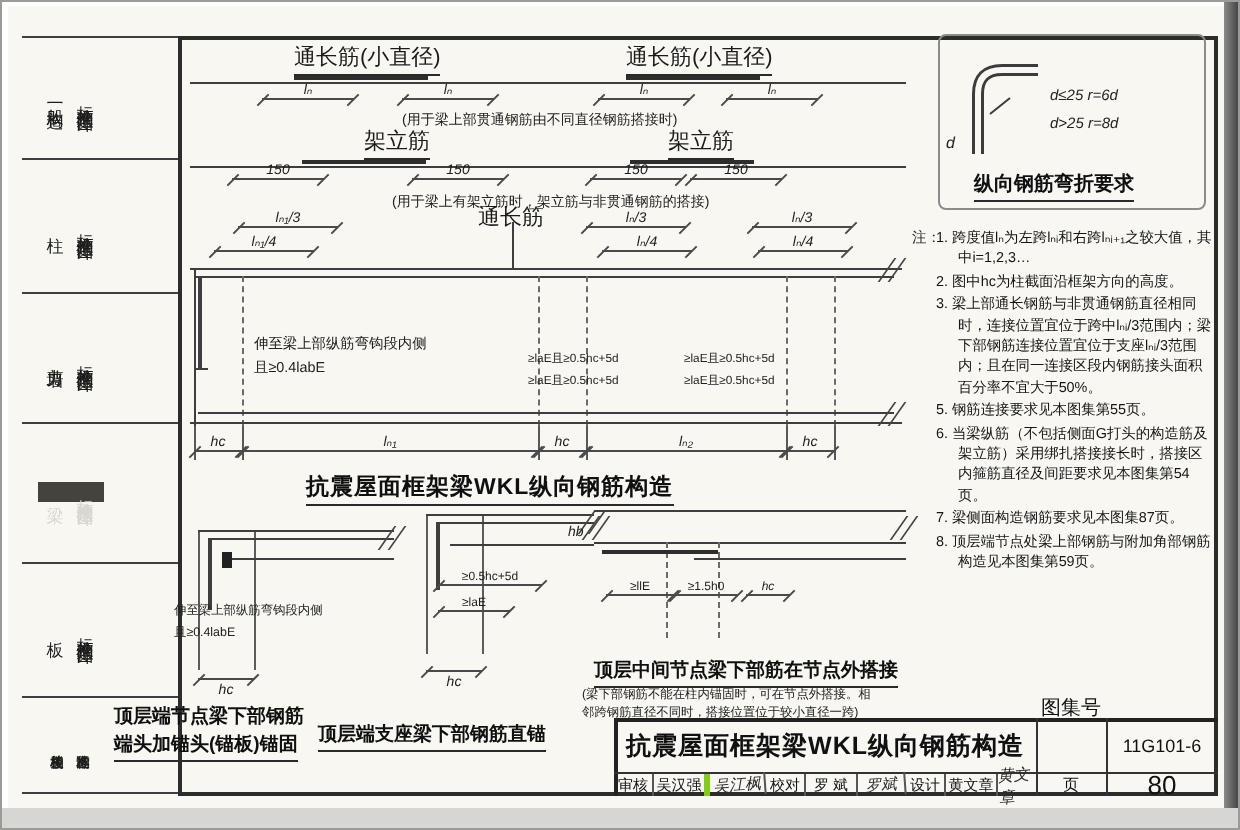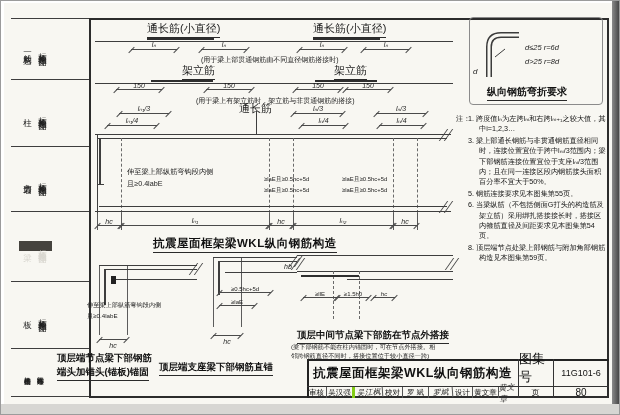--- a/index.html
+++ b/index.html
@@ -256,42 +256,44 @@
     <line x1="26" y1="20" x2="16" y2="28" stroke="#3c3c3c" stroke-width="1"></line>
   </svg>
   <span class="note" style="left:472px;top:66px;font-style:italic;font-size:8px">d</span>
   <span class="note" style="left:524px;top:42px;font-size:7.5px;font-style:italic">d≤25  r=6d</span>
   <span class="note" style="left:524px;top:56px;font-size:7.5px;font-style:italic">d&gt;25  r=8d</span>
   <span class="cap u" style="left:486px;top:84px;font-size:10px">纵向钢筋弯折要求</span>
 
   <span class="note" style="left:455px;top:113px;font-size:7.2px">注：</span>
   <div style="position:absolute;left:467px;top:113px;width:139px">
     <div class="noteitem">1. 跨度值lₙ为左跨lₙᵢ和右跨lₙᵢ₊₁之较大值，其中i=1,2,3…</div>
+    <div class="noteitem">2. 图中hc为柱截面沿框架方向的高度。</div>
     <div class="noteitem">3. 梁上部通长钢筋与非贯通钢筋直径相同时，连接位置宜位于跨中lₙᵢ/3范围内；梁下部钢筋连接位置宜位于支座lₙᵢ/3范围内；且在同一连接区段内钢筋接头面积百分率不宜大于50%。</div>
     <div class="noteitem">5. 钢筋连接要求见本图集第55页。</div>
     <div class="noteitem">6. 当梁纵筋（不包括侧面G打头的构造筋及架立筋）采用绑扎搭接接长时，搭接区内箍筋直径及间距要求见本图集第54页。</div>
+    <div class="noteitem">7. 梁侧面构造钢筋要求见本图集87页。</div>
     <div class="noteitem">8. 顶层端节点处梁上部钢筋与附加角部钢筋构造见本图集第59页。</div>
   </div>
 
   <div style="position:absolute;left:306px;top:358px;width:302px;height:39px;border-top:2px solid #222;border-left:2px solid #222"></div>
   <div class="vl" style="left:517px;top:358px;height:39px;background:#333"></div>
   <div class="vl" style="left:552px;top:358px;height:39px;background:#333"></div>
   <div class="hl" style="left:306px;top:385px;width:302px;background:#333"></div>
 
   <div class="tbcell" style="left:308px;top:360px;width:207px;height:24px;font-size:12.5px;font-weight:bold;letter-spacing:0.5px">抗震屋面框架梁WKL纵向钢筋构造</div>
-  <div class="tbcell" style="left:518px;top:360px;width:33px;height:14px;font-size:13px">图集号</div>
+  <div class="tbcell" style="left:518px;top:346px;width:33px;height:14px;font-size:10px">图集号</div>
   <div class="tbcell" style="left:553px;top:360px;width:54px;height:24px;font-size:9px">11G101-6</div>
 
   <div class="tbcell" style="left:306px;top:386px;width:20px;height:11px;font-size:7.5px;border-right:1px solid #555">审核</div>
   <div class="tbcell" style="left:326px;top:386px;width:28px;height:11px;font-size:7.5px;border-right:3px solid #84cc16">吴汉强</div>
   <div class="tbcell sig" style="left:354px;top:386px;width:28px;height:11px;font-size:8px;border-right:1px solid #555">吴江枫</div>
   <div class="tbcell" style="left:382px;top:386px;width:20px;height:11px;font-size:7.5px;border-right:1px solid #555">校对</div>
   <div class="tbcell" style="left:402px;top:386px;width:26px;height:11px;font-size:7.5px;border-right:1px solid #555">罗 斌</div>
   <div class="tbcell sig" style="left:428px;top:386px;width:24px;height:11px;font-size:8px;border-right:1px solid #555">罗斌</div>
   <div class="tbcell" style="left:452px;top:386px;width:20px;height:11px;font-size:7.5px;border-right:1px solid #555">设计</div>
   <div class="tbcell" style="left:472px;top:386px;width:26px;height:11px;font-size:7.5px;border-right:1px solid #555">黄文章</div>
   <div class="tbcell sig" style="left:498px;top:386px;width:19px;height:11px;font-size:8px">黄文章</div>
   <div class="tbcell" style="left:518px;top:386px;width:33px;height:11px;font-size:8px">页</div>
-  <div class="tbcell" style="left:553px;top:386px;width:54px;height:11px;font-size:10px">80</div>
+  <div class="tbcell" style="left:553px;top:386px;width:54px;height:11px;font-size:13px">80</div>
 
   <div class="strip-right"></div>
   <div class="strip-bottom"></div>
 </div>
 
 </body></html>

